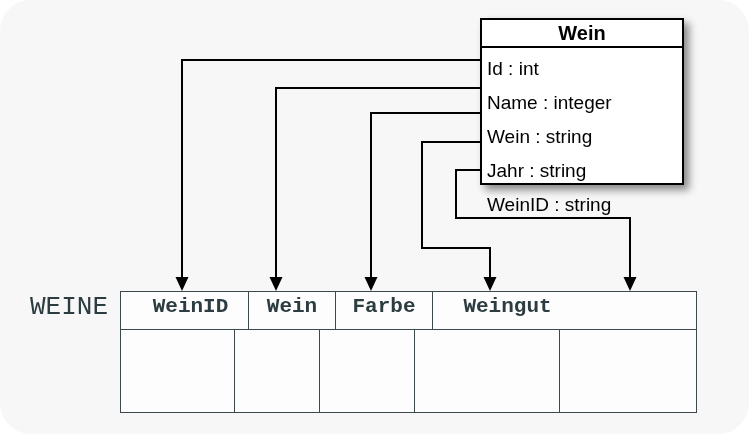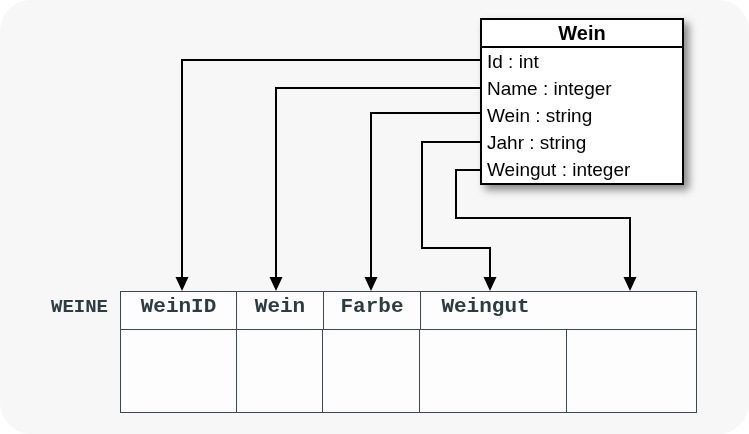--- a/index.html
+++ b/index.html
@@ -50,67 +50,68 @@
     display: flex;
     flex-direction: column;
     padding-left: 5px;
   }
   .class-attr {
     height: 27px;
     line-height: 27px;
     font-size: 19px;
     color: #000000;
     white-space: nowrap;
+    margin-top: 7px;
   }
   
   .table-label {
     position: absolute;
     left: 18px;
     top: 291px;
     width: 90px;
     height: 32px;
     line-height: 32px;
     text-align: right;
     font-family: "Liberation Mono", monospace;
-    font-weight: bold;
-    font-size: 19px;
+    font-weight: normal;
+    font-size: 26px;
     color: #2c3c40;
     z-index: 2;
   }
   .table-header, .table-body {
     position: absolute;
     left: 120px;
     width: 577px;
     box-sizing: border-box;
     border: 1.5px solid #3d4a4d;
     background: #fdfdfd;
     display: flex;
     z-index: 2;
   }
-  .table-header { top: 291px; height: 40px; }
+  .table-header { top: 291px; height: 40px; padding-left: 12px; }
   .table-body   { top: 329px; height: 84px; }
   .th-cell, .td-cell {
     box-sizing: border-box;
     border-right: 1.5px solid #3d4a4d;
     height: 100%;
   }
   .th-cell {
     font-family: "Liberation Mono", monospace;
     font-weight: bold;
     font-size: 21px;
     color: #2c3c40;
     text-align: center;
     line-height: 29px;
     overflow: hidden;
   }
   .c0 { width: 116px; }
   .c1 { width: 87px;  }
   .c2 { width: 97px;  }
   .c3 { width: 148px; }
-  .c4 { width: 129px; border-right: none; }
+  .c4 { width: 129px; border-right: none; margin-left: 10px; }
 </style>
 </head>
 <body>
 
 <div class="canvas">
 
   <svg class="arrow-layer" viewBox="0 0 749 434" xmlns="http://www.w3.org/2000/svg">
 
     <g>
       <polyline points="482,60 182,60 182,278" fill="none" stroke="#000" stroke-width="2"></polyline>
@@ -138,21 +139,21 @@
     </g>
   </svg>
 
   <div class="class-box">
     <div class="class-title">Wein</div>
     <div class="class-attrs">
       <div class="class-attr">Id : int</div>
       <div class="class-attr">Name : integer</div>
       <div class="class-attr">Wein : string</div>
       <div class="class-attr">Jahr : string</div>
-      <div class="class-attr">Weingut : integer</div>
+      <div class="class-attr">WeinID : string</div>
     </div>
   </div>
 
   <div class="table-label">WEINE</div>
 
   <div class="table-header">
     <div class="th-cell c0">WeinID</div>
     <div class="th-cell c1">Wein</div>
     <div class="th-cell c2">Farbe</div>
     <div class="th-cell c4">Weingut</div>

